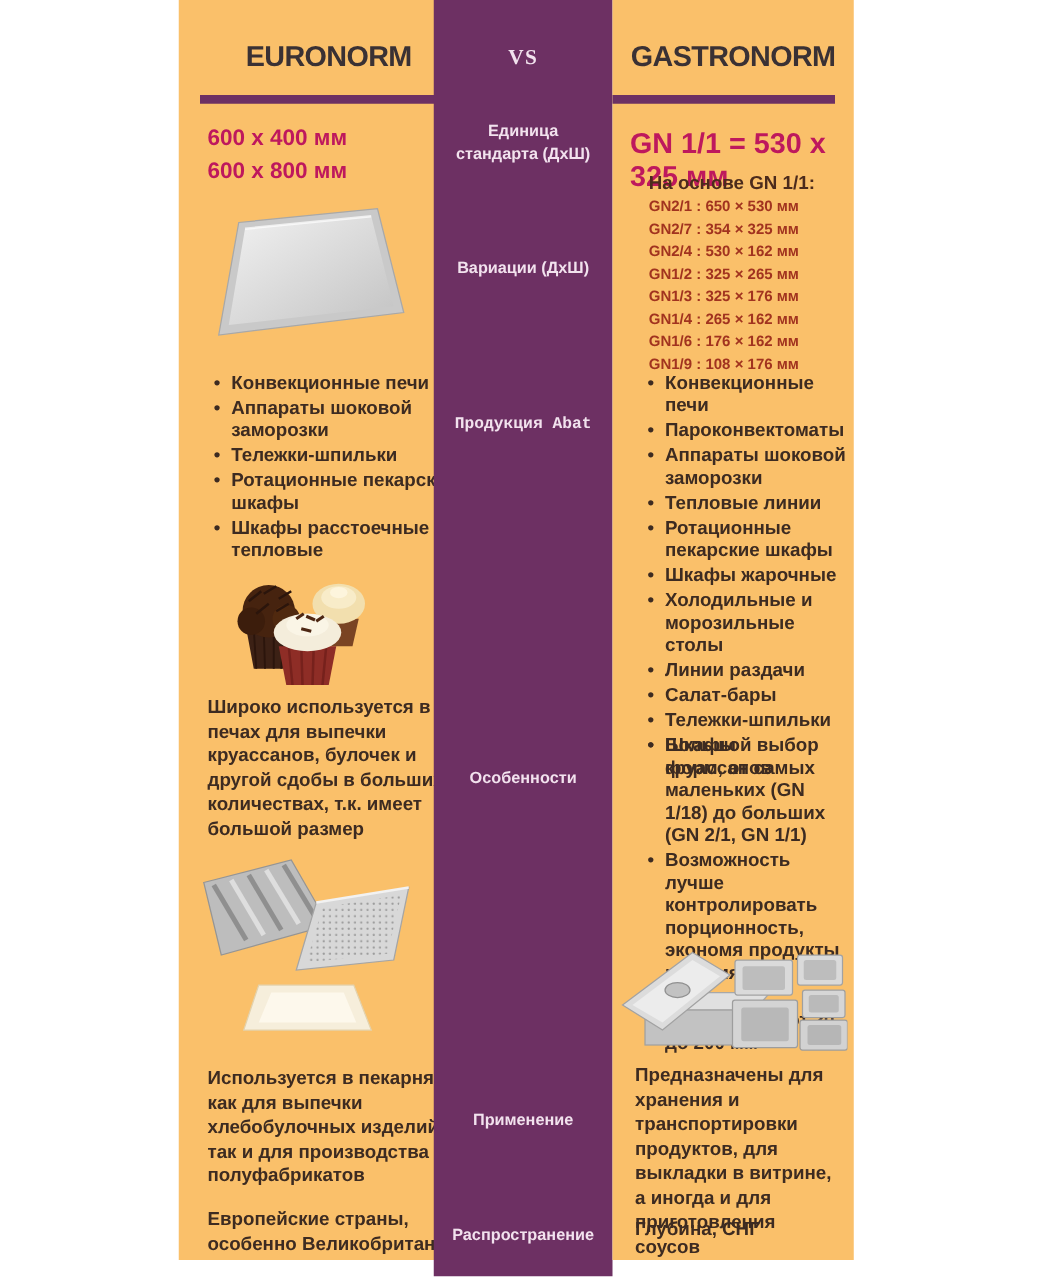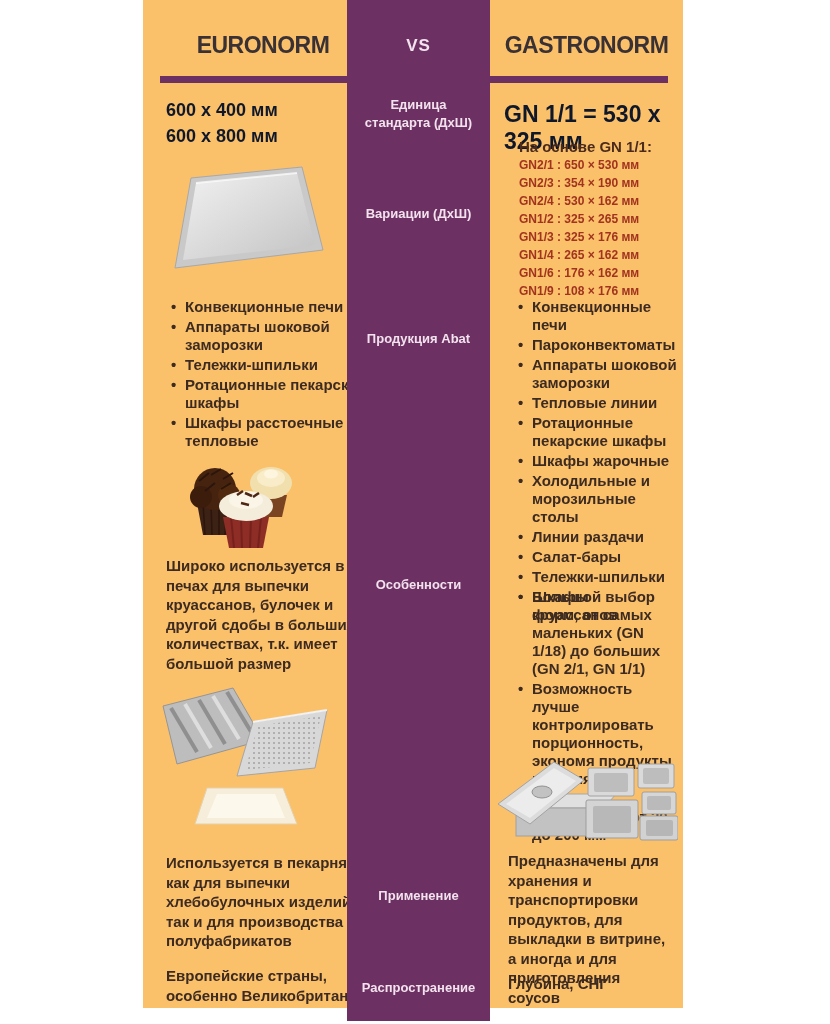--- a/index.html
+++ b/index.html
@@ -9,21 +9,21 @@
   .col-left{left:143px;width:240px;height:1008px;background:#FAC06A;}
   .col-mid{left:347px;width:143px;height:1021px;background:#6D3063;}
   .col-right{left:490px;width:193px;height:1008px;background:#FAC06A;}
   .abs{position:absolute;}
   .col-title{width:100%;text-align:center;font-size:23px;font-weight:600;
              color:#3A3134;letter-spacing:-0.5px;}
   .title-bar{height:7px;background:#6D3063;}
   .vs{width:100%;text-align:center;color:#F2E2EE;font-size:17px;font-weight:600;letter-spacing:1px;}
   .cat-label{width:100%;text-align:center;color:#F2E2EE;font-size:13px;font-weight:600;
              line-height:1.35;padding:0 10px;box-sizing:border-box;}
-  .dim-red{color:#0f172a;font-weight:700;}
+  .dim-red{color:#be185d;font-weight:700;}
   .unit-left{font-size:18px;line-height:26px;}
   .unit-right{font-size:23px;}
   .gn-intro{color:#4C2B1C;font-weight:700;font-size:15px;line-height:18px;}
   .gn-list{list-style:none;margin:0;padding:0;}
   .gn-list li{font-size:12px;line-height:18px;font-weight:700;color:#A1331F;}
   .bullets{list-style:none;margin:0;padding:0;}
   .bullets li{position:relative;font-size:15px;line-height:18px;font-weight:700;
               color:#3D2B21;padding-left:16px;margin-bottom:2px;}
   .bullets li::before{content:"\2022";position:absolute;left:2px;top:0;color:#3D2B21;}
   .para{font-size:15px;line-height:19.5px;font-weight:700;color:#3D2B21;}
@@ -114,40 +114,40 @@
         <path d="M60,118 L118,118 L128,142 L50,142 Z" fill="#fdf8ec"></path>
       </svg>
     </div>
 
     <div class="abs para" style="top:853px;left:23px;right:12px;">Используется в пекарнях как для выпечки хлебобулочных изделий, так и для производства полуфабрикатов</div>
 
     <div class="abs para" style="top:966px;left:23px;right:12px;">Европейские страны, особенно Великобритания</div>
   </div>
 
   <div class="col col-mid">
-    <div class="abs vs" style="top:36px;">VS</div>
+    <div class="abs vs" style="top:36px;font-family:Liberation Serif, serif;">VS</div>
     <div class="abs cat-label" style="top:96px;">Единица стандарта (ДхШ)</div>
     <div class="abs cat-label" style="top:205px;">Вариации (ДхШ)</div>
-    <div class="abs cat-label" style="top:330px;">Продукция Abat</div>
-    <div class="abs cat-label" style="top:576px;">Особенности</div>
+    <div class="abs cat-label" style="top:330px;font-family:Liberation Mono, monospace;">Продукция Abat</div>
+    <div class="abs cat-label" style="top:613px;">Особенности</div>
     <div class="abs cat-label" style="top:887px;">Применение</div>
     <div class="abs cat-label" style="top:979px;">Распространение</div>
   </div>
 
   <div class="col col-right">
     <div class="abs col-title" style="top:32px;">GASTRONORM</div>
     <div class="abs title-bar" style="top:76px;left:0;right:15px;"></div>
 
     <div class="abs dim-red unit-right" style="top:101px;left:14px;">GN 1/1 = 530 x 325 мм</div>
 
     <div class="abs" style="top:138px;left:29px;">
       <div class="gn-intro">На основе GN 1/1:</div>
       <ul class="gn-list">
         <li>GN2/1 : 650 × 530 мм</li>
-        <li>GN2/3 : 354 × 190 мм</li>
+        <li>GN2/7 : 354 × 325 мм</li>
         <li>GN2/4 : 530 × 162 мм</li>
         <li>GN1/2 : 325 × 265 мм</li>
         <li>GN1/3 : 325 × 176 мм</li>
         <li>GN1/4 : 265 × 162 мм</li>
         <li>GN1/6 : 176 × 162 мм</li>
         <li>GN1/9 : 108 × 176 мм</li>
       </ul>
     </div>
 
     <ul class="bullets abs" style="top:298px;left:26px;right:6px;">

